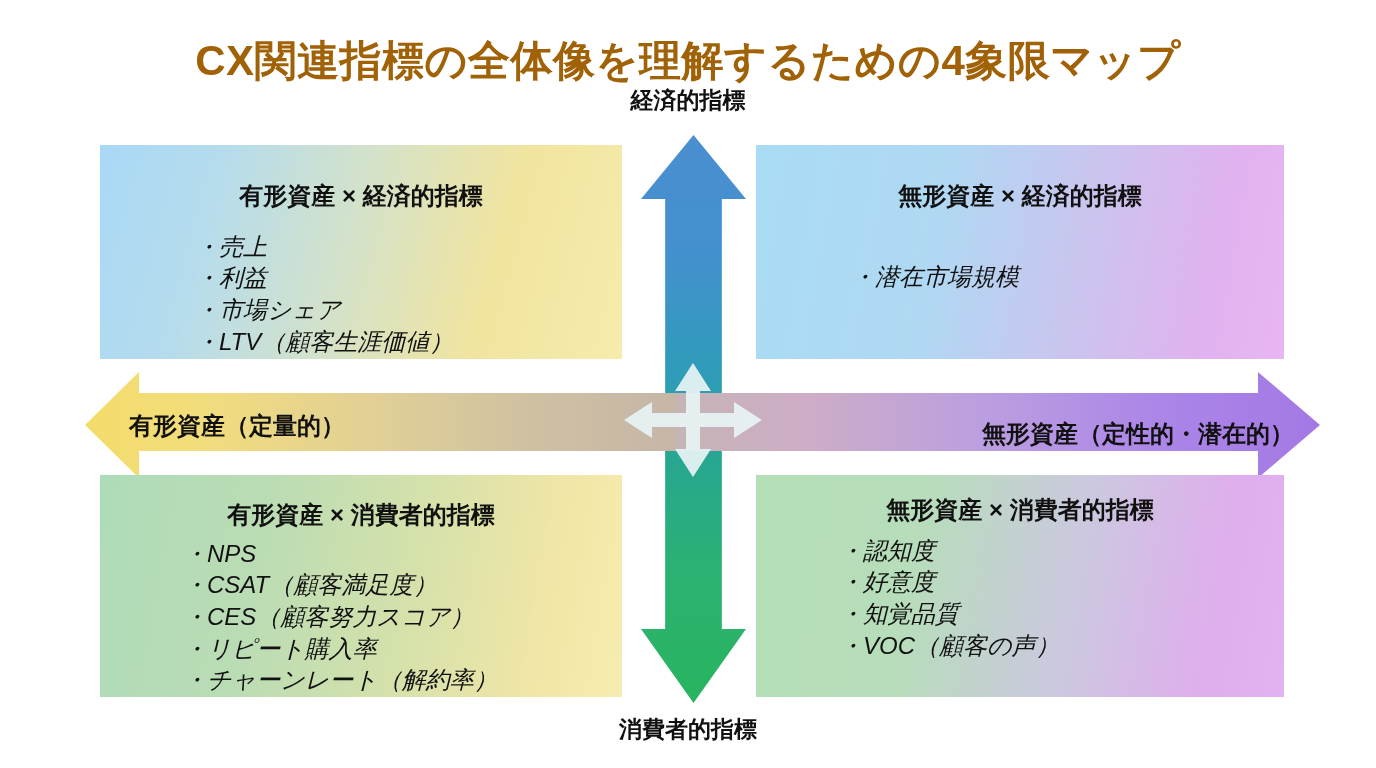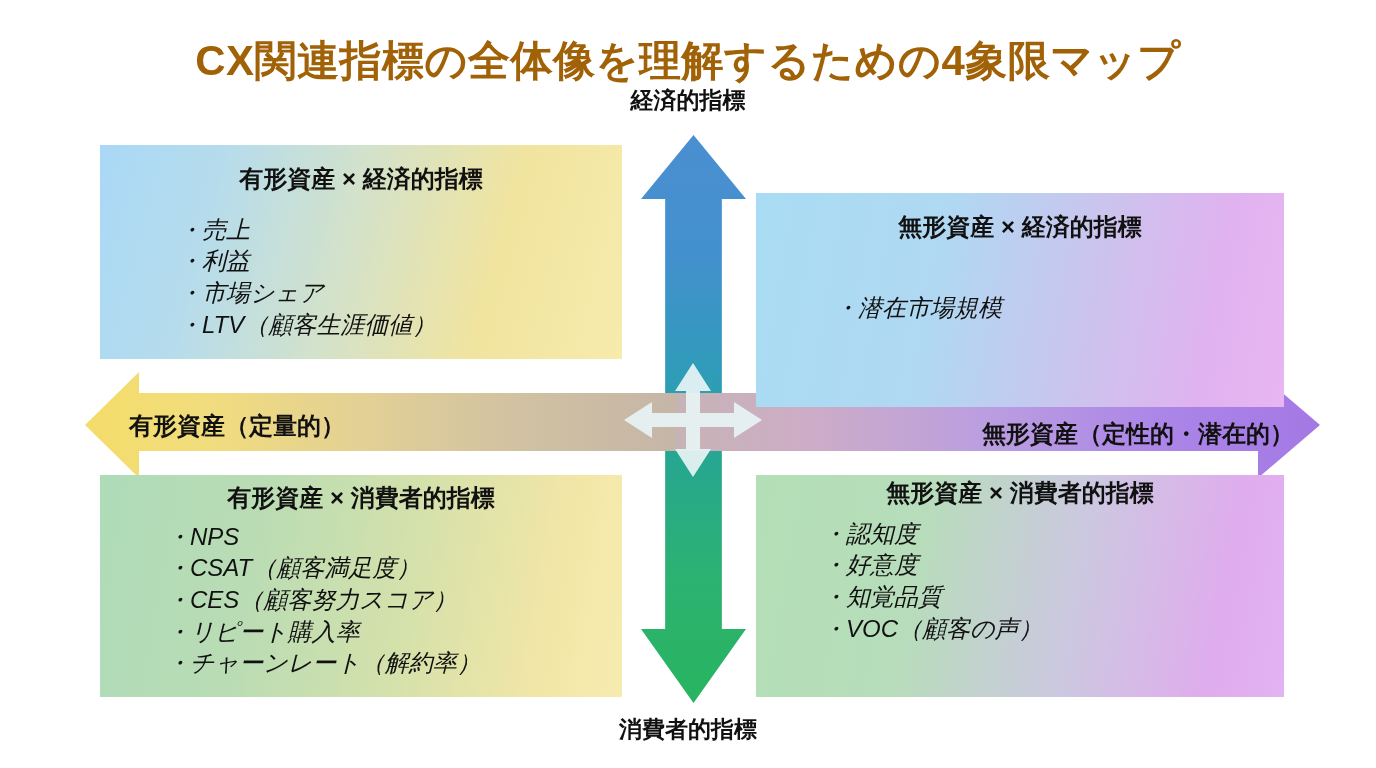--- a/index.html
+++ b/index.html
@@ -42,21 +42,21 @@
     text-align: center;
     width: 300px;
   }
   #axis-top-label { left: 538px; top: 85px; }
   #axis-bottom-label { left: 538px; top: 714px; }
 
   
   .quadrant {
     position: absolute;
     box-sizing: border-box;
-    padding: 0;
+    padding: 17px;
   }
   .q-title {
     text-align: center;
     font-size: 24px;
     font-weight: bold;
     color: #111111;
     line-height: 1.2;
   }
   .q-list {
     list-style: none;
@@ -77,21 +77,20 @@
   #q-tl {
     left: 100px; top: 145px; width: 522px; height: 214px;
     background: linear-gradient(105deg, #a9d8f6 0%, #b6dcec 22%, #d4e2c9 48%, #f1e49f 74%, #f7ebad 100%);
   }
   #q-tl .q-title { margin-top: 20px; }
   #q-tl .q-list { margin-top: 20px; margin-left: 78px; }
 
   #q-tr {
     left: 756px; top: 145px; width: 528px; height: 214px;
     background: linear-gradient(100deg, #a9dcf4 0%, #b0d8f2 35%, #cbc4ee 62%, #e0b2ef 85%, #e8b6f2 100%);
-    margin-top: 48px;
   }
   #q-tr .q-title { margin-top: 20px; }
   #q-tr .q-list { margin-top: 50px; margin-left: 78px; }
 
   #q-bl {
     left: 100px; top: 475px; width: 522px; height: 222px;
     background: linear-gradient(100deg, #aedcb8 0%, #badcb4 30%, #d4e1ab 58%, #f2e6a6 85%, #f7ecb0 100%);
   }
   #q-bl .q-title { margin-top: 9px; }
   #q-bl .q-list { margin-top: 8px; margin-left: 66px; }

